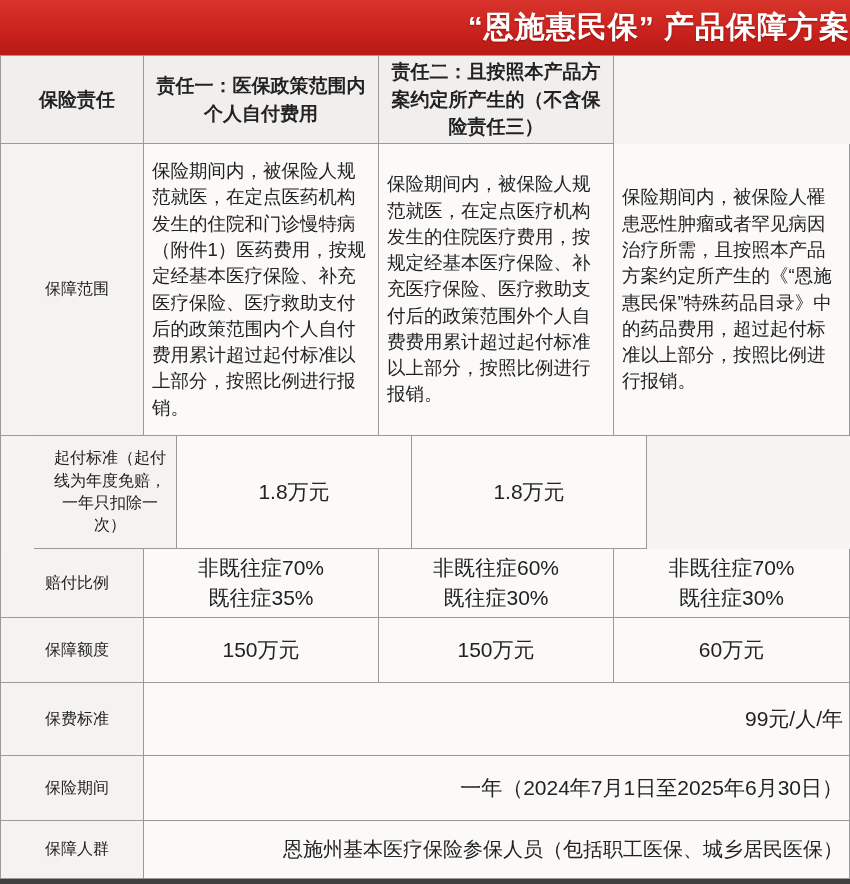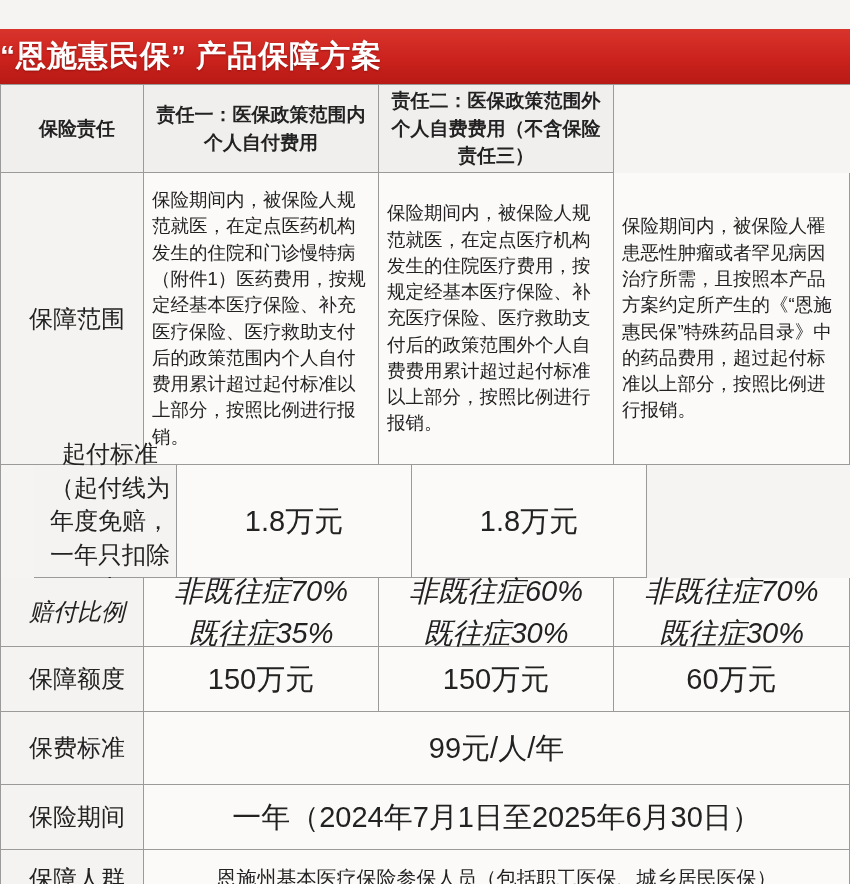--- a/index.html
+++ b/index.html
@@ -4,47 +4,47 @@
 <style>
   :root{
     --banner:#cb221d; --banner-text:#ffffff; --border:#9a9a9a;
     --header-bg:#f1efed; --label-bg:#f5f3f1; --cell-bg:#fbfaf9;
     --text:#222222; --strip:#3f3f3f;
   }
   *{margin:0;padding:0;box-sizing:border-box;}
   body{font-family:"Liberation Sans","DejaVu Sans",sans-serif;background:#ffffff;}
   .page{width:850px;height:884px;display:flex;flex-direction:column;overflow:hidden;background:#f6f4f2;}
   .banner{height:55px;flex:0 0 55px;background:linear-gradient(180deg,#d8342c 0%,var(--banner) 55%,#b81a15 100%);
-    display:flex;align-items:center;justify-content:flex-start;margin-top:29px;}
+    display:flex;align-items:center;justify-content:flex-end;}
   .banner .title{color:var(--banner-text);font-size:30px;font-weight:700;letter-spacing:1px;
     text-shadow:0 1px 2px rgba(90,0,0,.45);}
   .tbl{flex:1 1 auto;border-left:1px solid var(--border);border-top:1px solid var(--border);
     display:flex;flex-direction:column;color:var(--text);}
   .row{display:flex;width:100%;}
   .cell{border-right:1px solid var(--border);border-bottom:1px solid var(--border);
     display:flex;align-items:center;justify-content:center;text-align:center;
     background:var(--cell-bg);padding:4px 6px;}
   .c1{flex:0 0 143px;width:143px;background:var(--label-bg);padding-left:16px;}
   .c2{flex:0 0 235px;width:235px;}
   .c3{flex:0 0 235px;width:235px;}
   .c4{flex:1 1 auto;}
-  .cspan{flex:1 1 auto;}
+  .cspan{flex:1 1 auto;justify-content:flex-end;}
   .hrow{height:88px;}
   .hrow .cell{background:var(--header-bg);font-weight:700;font-size:19px;line-height:1.45;}
   .r-scope{height:292px;}
   .r-scope .para{justify-content:flex-start;text-align:left;padding:8px 8px;font-size:18.5px;line-height:1.42;}
   .r-scope .para .txt{width:100%;}
   .r-deduct{height:113px;margin-left:33px;}
-  .r-ratio{height:69px;font-style:italic;}
+  .r-ratio{height:69px;}
   .r-amount{height:65px;}
   .r-premium{height:73px;}
   .r-period{height:65px;}
   .r-people{height:58px;}
-  .label-txt{font-size:24px;line-height:1.4;}
-  .val{font-size:29px;white-space:pre-line;line-height:1.45;}
+  .label-txt{font-size:16px;line-height:1.4;}
+  .val{font-size:21px;white-space:pre-line;line-height:1.45;}
   .para{align-items:center;}
   .strip{height:6px;flex:0 0 6px;background:var(--strip);}
 </style>
 </head>
 <body>
 
 <div class="page">
 
   <div class="banner">
     <div class="title">“恩施惠民保” 产品保障方案</div>
@@ -53,21 +53,21 @@
   <div class="tbl">
 
     <div class="row hrow">
       <div class="cell c1">
         <span>保险责任</span>
       </div>
       <div class="cell c2">
         <span>责任一：医保政策范围内个人自付费用</span>
       </div>
       <div class="cell c3">
-        <span>责任二：医保政策范围外个人自费费用（不含保险责任三）</span>
+        <span>责任二：且按照本产品方案约定所产生的（不含保险责任三）</span>
       </div>
     </div>
 
     <div class="row r-scope">
       <div class="cell c1">
         <span class="label-txt">保障范围</span>
       </div>
       <div class="cell c2 para">
         <span class="txt">保险期间内，被保险人规范就医，在定点医药机构发生的住院和门诊慢特病（附件1）医药费用，按规定经基本医疗保险、补充医疗保险、医疗救助支付后的政策范围内个人自付费用累计超过起付标准以上部分，按照比例进行报销。</span>
       </div>

